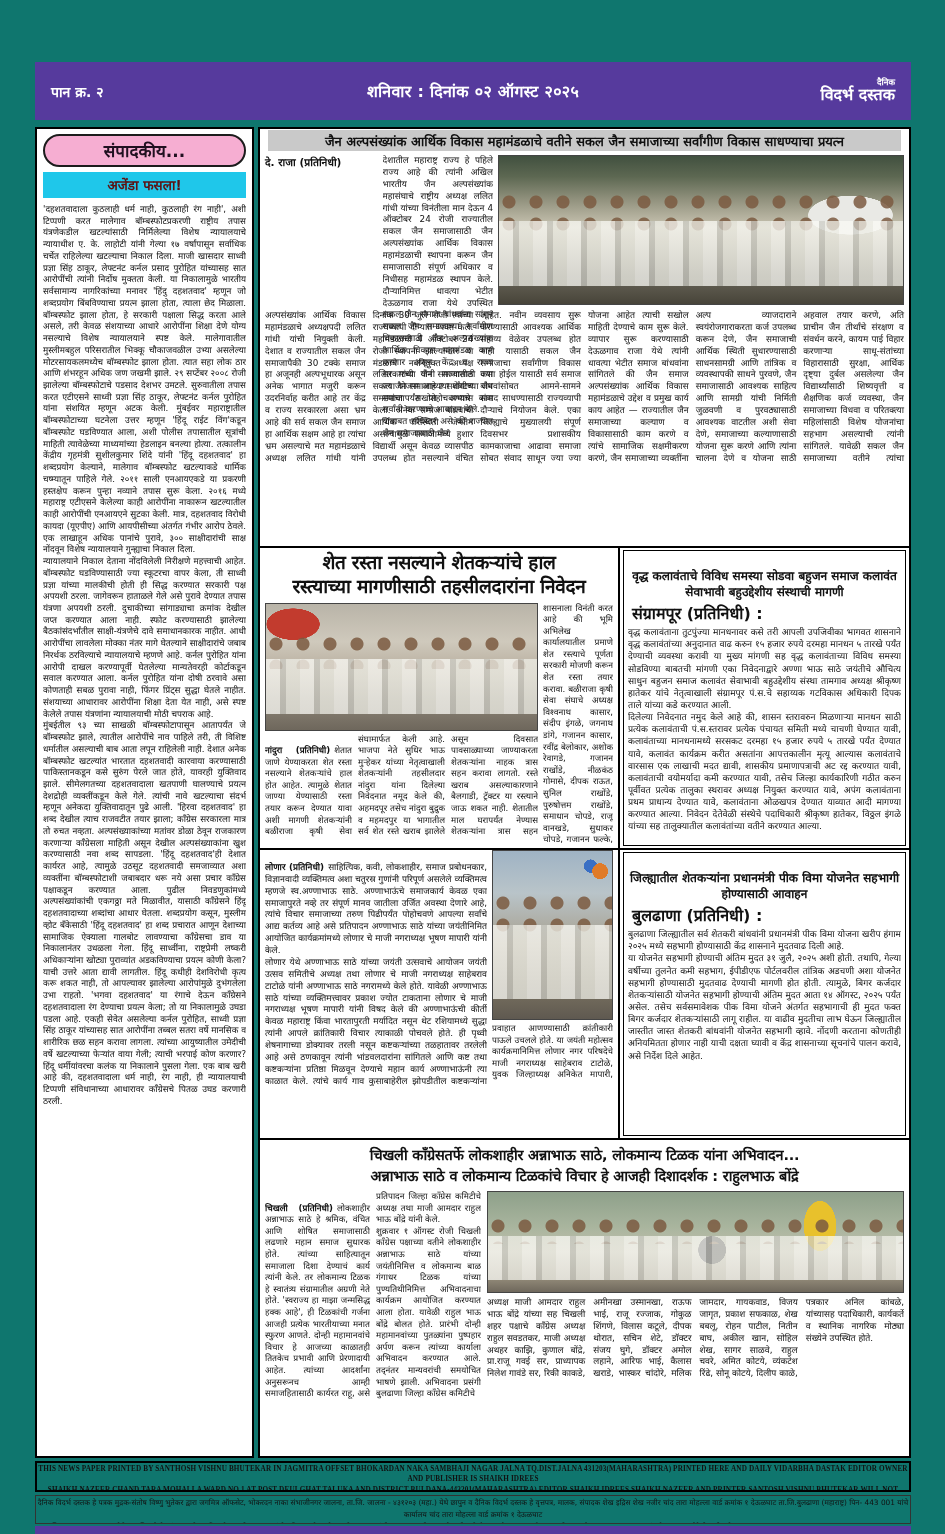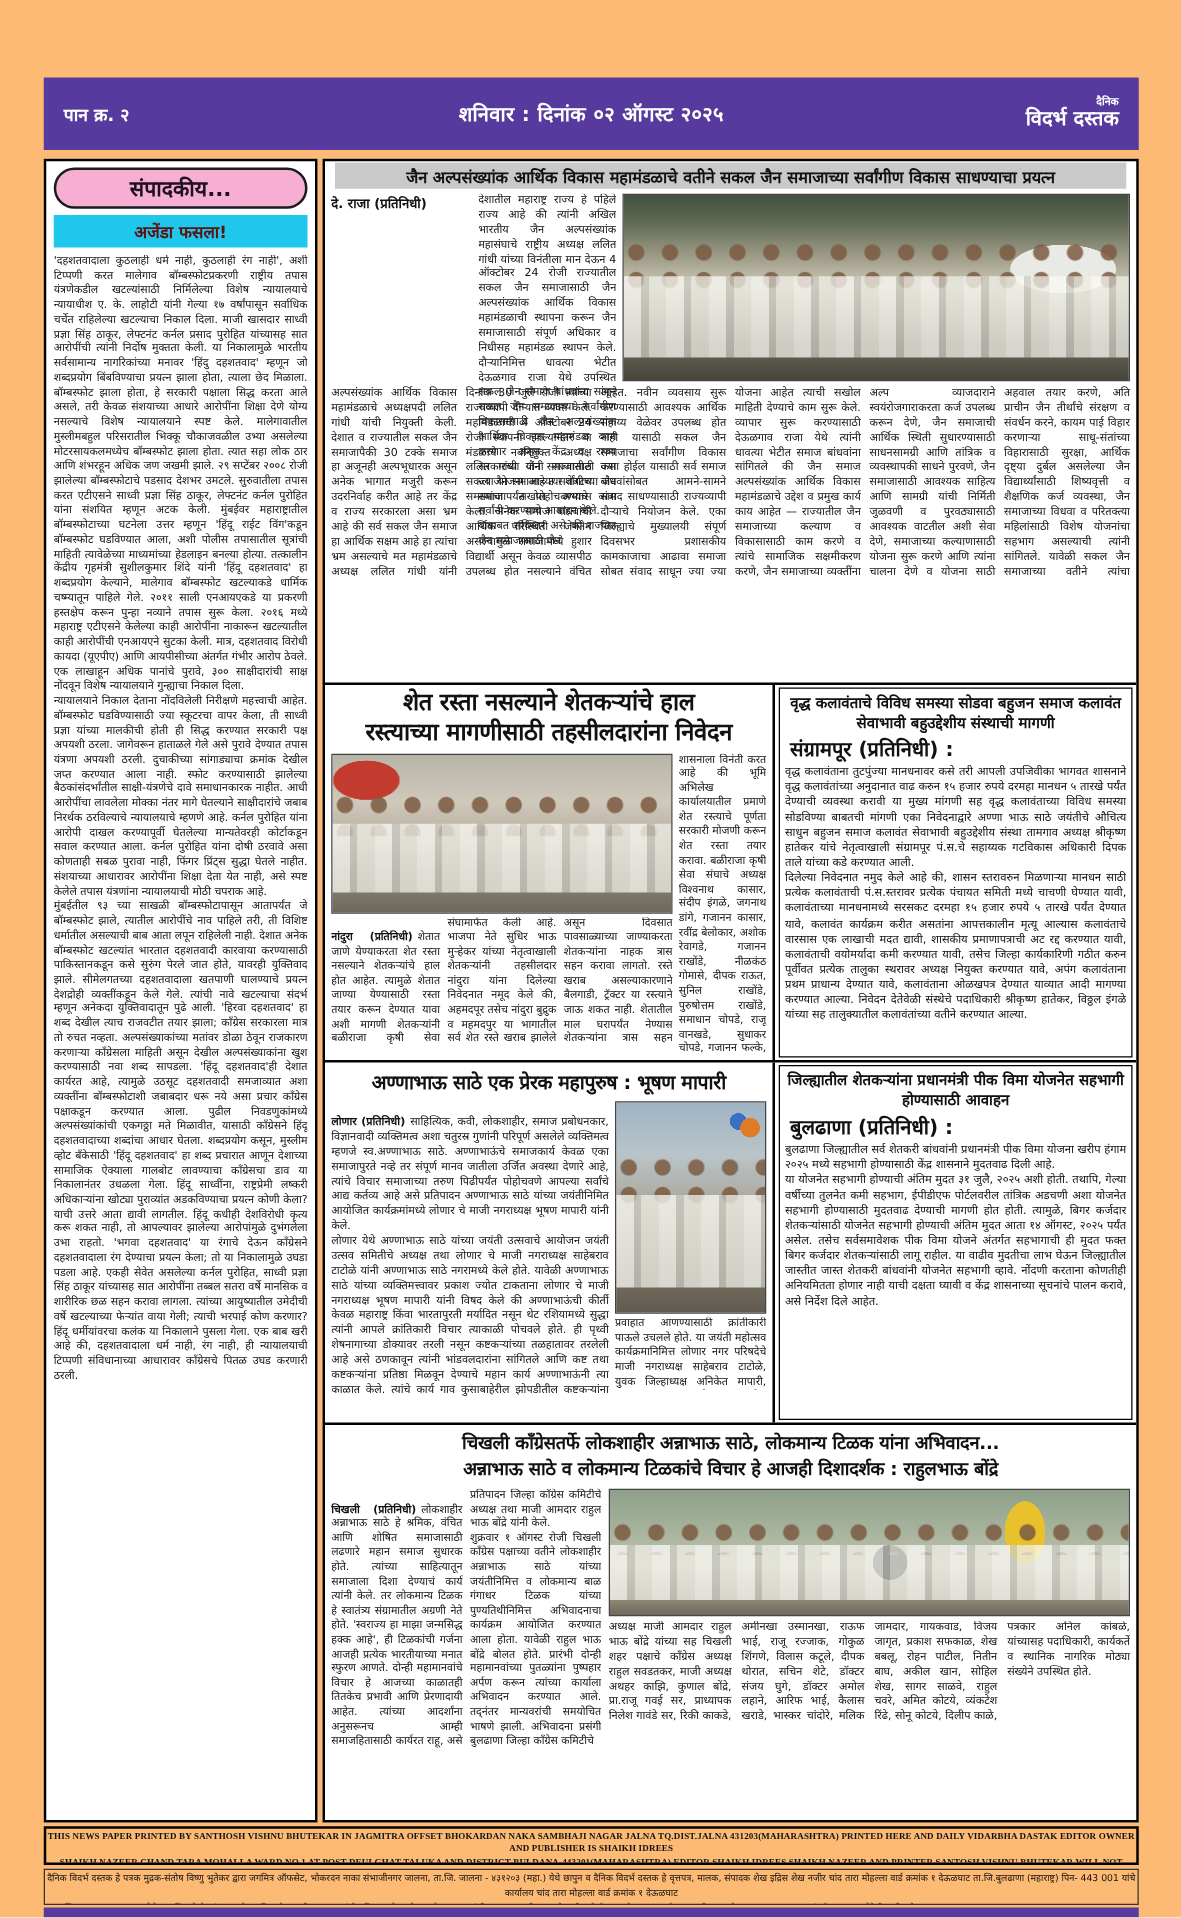--- a/index.html
+++ b/index.html
@@ -1,19 +1,19 @@
 <!DOCTYPE html>
 <html><head>
 <meta charset="utf-8">
 <style>
   * { margin:0; padding:0; box-sizing:border-box; }
   html,body { background:#e9e9e9; }
   .page {
     position:relative; width:945px; height:1534px; margin:0 auto;
-    background:#fdba74; font-family:"DejaVu Sans","Liberation Sans",sans-serif; color:#111;
+    background:#0f766e; font-family:"DejaVu Sans","Liberation Sans",sans-serif; color:#111;
     overflow:hidden;
   }
   
   .topbar {
     position:absolute; left:35px; top:62px; width:876px; height:58px;
     background:#563a9d; color:#fff; display:flex; align-items:center; padding:0 16px;
   }
   .pageno { width:200px; font-size:14px; font-weight:bold; }
   .dateline { flex:1; text-align:center; font-size:16px; font-weight:bold; letter-spacing:.3px; }
   .masthead { width:200px; display:flex; flex-direction:column; align-items:flex-end; line-height:1.05; }
@@ -89,21 +89,21 @@
   .row2 { display:flex; height:302px; border-bottom:2px solid #000; }
   .row3 { display:flex; height:290px; border-bottom:2px solid #000; }
   .art2, .art3 { width:360px; border-right:2px solid #000; overflow:hidden; }
   .art2 h2 { font-size:19px; font-weight:800; text-align:center; line-height:1.25; white-space:pre-line; margin:3px 2px 4px; letter-spacing:-.3px; }
   .art3 h2 { font-size:15.5px; font-weight:800; text-align:center; line-height:1.3; margin:6px 2px 5px; letter-spacing:-.3px; }
   .art2-grid { display:flex; gap:5px; padding:0 5px; }
   .art2-left { width:336px; }
   .art2-cols { column-count:3; column-gap:6px; font-size:8.6px; height:106px; margin-top:3px; }
   .art2-side { width:86px; font-size:8.6px; height:240px; }
   .rail { flex:1; padding:2px 3px; overflow:hidden; }
-  .rail-box { border:1.5px solid #000; height:100%; padding:2px 4px; overflow:hidden; }
+  .rail-box { border:1.5px solid #000; height:100%; padding:16px 4px; overflow:hidden; }
   .rail-box h3 { font-size:12px; font-weight:800; text-align:center; line-height:1.3; white-space:pre-line; margin:2px 0 2px; }
   .rail-body { font-size:9px; height:auto; }
   .art3-grid { display:flex; gap:5px; padding:0 5px; }
   .art3-left { width:222px; font-size:8.8px; height:236px; }
   .art3-right { flex:1; }
   .art3-under { font-size:8.6px; margin-top:3px; height:58px; }
   
   .art4 { height:313px; overflow:hidden; }
   .art4 h2 { font-size:14.5px; font-weight:800; text-align:center; line-height:1.45; white-space:pre-line; margin:5px 4px 4px; letter-spacing:-.2px; }
   .art4-grid { display:flex; gap:6px; padding:0 5px; height:252px; }
@@ -180,21 +180,20 @@
           <h3>वृद्ध कलावंताचे विविध समस्या सोडवा बहुजन समाज कलावंत सेवाभावी बहुउद्देशीय संस्थाची मागणी</h3>
           <div class="byline-l">संग्रामपूर (प्रतिनिधी) :</div>
           <div class="rail-body bodytext">वृद्ध कलावंताना तुटपुंज्या मानधनावर कसे तरी आपली उपजिवीका भागवत शासनाने वृद्ध कलावंतांच्या अनुदानात वाढ करुन १५ हजार रुपये दरमहा मानधन ५ तारखे पर्यंत देण्याची व्यवस्था करावी या मुख्य मांगणी सह वृद्ध कलावंताच्या विविध समस्या सोडविण्या बाबतची मांगणी एका निवेदनाद्वारे अण्णा भाऊ साठे जयंतीचे औचित्य साधुन बहुजन समाज कलावंत सेवाभावी बहुउद्देशीय संस्था तामगाव अध्यक्ष श्रीकृष्ण हातेकर यांचे नेतृत्वाखाली संग्रामपूर पं.स.चे सहाय्यक गटविकास अधिकारी दिपक ताले यांच्या कडे करण्यात आली.
 दिलेल्या निवेदनात नमुद केले आहे की, शासन स्तरावरुन मिळणाऱ्या मानधन साठी प्रत्येक कलावंताची पं.स.स्तरावर प्रत्येक पंचायत समिती मध्ये चाचणी घेण्यात यावी, कलावंताच्या मानधनामध्ये सरसकट दरमहा १५ हजार रुपये ५ तारखे पर्यंत देण्यात यावे, कलावंत कार्यक्रम करीत असतांना आपत्तकालीन मृत्यू आल्यास कलावंताचे वारसास एक लाखाची मदत द्यावी, शासकीय प्रमाणापत्राची अट रद्द करण्यात यावी, कलावंताची वयोमर्यादा कमी करण्यात यावी, तसेच जिल्हा कार्यकारिणी गठीत करुन पूर्वीवत प्रत्येक तालुका स्थरावर अध्यक्ष नियुक्त करण्यात यावे, अपंग कलावंताना प्रथम प्राधान्य देण्यात यावे, कलावंताना ओळखपत्र देण्यात याव्यात आदी मागण्या करण्यात आल्या. निवेदन देतेवेळी संस्थेचे पदाधिकारी श्रीकृष्ण हातेकर, विठ्ठल इंगळे यांच्या सह तालुक्यातील कलावंतांच्या वतीने करण्यात आल्या.</div>
         </div>
       </aside>
     </div>
 
     <div class="row3">
       <section class="art3">
-        <h2>अण्णाभाऊ साठे एक प्रेरक महापुरुष : भूषण मापारी</h2>
         <div class="art3-grid">
           <div class="art3-left bodytext">
             <b class="byline-i">लोणार (प्रतिनिधी)</b><span>साहित्यिक, कवी, लोकशाहीर, समाज प्रबोधनकार, विज्ञानवादी व्यक्तिमत्व अशा चतुरस्र गुणांनी परिपूर्ण असलेले व्यक्तिमत्व म्हणजे स्व.अण्णाभाऊ साठे. अण्णाभाऊंचे समाजकार्य केवळ एका समाजापुरते नव्हे तर संपूर्ण मानव जातीला उर्जित अवस्था देणारे आहे, त्यांचे विचार समाजाच्या तरुण पिढीपर्यंत पोहोचवणे आपल्या सर्वांचे आद्य कर्तव्य आहे असे प्रतिपादन अण्णाभाऊ साठे यांच्या जयंतीनिमित आयोजित कार्यक्रमांमध्ये लोणार चे माजी नगराध्यक्ष भूषण मापारी यांनी केले.
 लोणार येथे अण्णाभाऊ साठे यांच्या जयंती उत्सवाचे आयोजन जयंती उत्सव समितीचे अध्यक्ष तथा लोणार चे माजी नगराध्यक्ष साहेबराव टाटोळे यांनी अण्णाभाऊ साठे नगरामध्ये केले होते. यावेळी अण्णाभाऊ साठे यांच्या व्यक्तिमत्त्वावर प्रकाश ज्योत टाकताना लोणार चे माजी नगराध्यक्ष भूषण मापारी यांनी विषद केले की अण्णाभाऊंची कीर्ती केवळ महाराष्ट्र किंवा भारतापुरती मर्यादित नसून थेट रशियामध्ये सुद्धा त्यांनी आपले क्रांतिकारी विचार त्याकाळी पोचवले होते. ही पृथ्वी शेषनागाच्या डोक्यावर तरली नसून कष्टकऱ्यांच्या तळहातावर तरलेली आहे असे ठणकावून त्यांनी भांडवलदारांना सांगितले आणि कष्ट तथा कष्टकऱ्यांना प्रतिष्ठा मिळवून देण्याचे महान कार्य अण्णाभाऊंनी त्या काळात केले. त्यांचे कार्य गाव कुसाबाहेरील झोपडीतील कष्टकऱ्यांना समाजाच्या मुख्य</span>
           </div>
           <div class="art3-right">
             <div class="photo p3"></div>
             <div class="art3-under bodytext">प्रवाहात आणण्यासाठी क्रांतीकारी पाऊले उचलले होते. या जयंती महोत्सव कार्यक्रमानिमित्त लोणार नगर परिषदेचे माजी नगराध्यक्ष साहेबराव टाटोळे, युवक जिल्हाध्यक्ष अनिकेत मापारी, युवक शहर अध्यक्ष तसेच तालुक्यातील अनेक मान्यवर व युवक मोठ्या संख्येने उपस्थित होते. सर्वांनी अण्णाभाऊ साठे यांच्या प्रतिमेस पुष्पहार अर्पण करून अभिवादन केले.</div>
           </div>
         </div>

